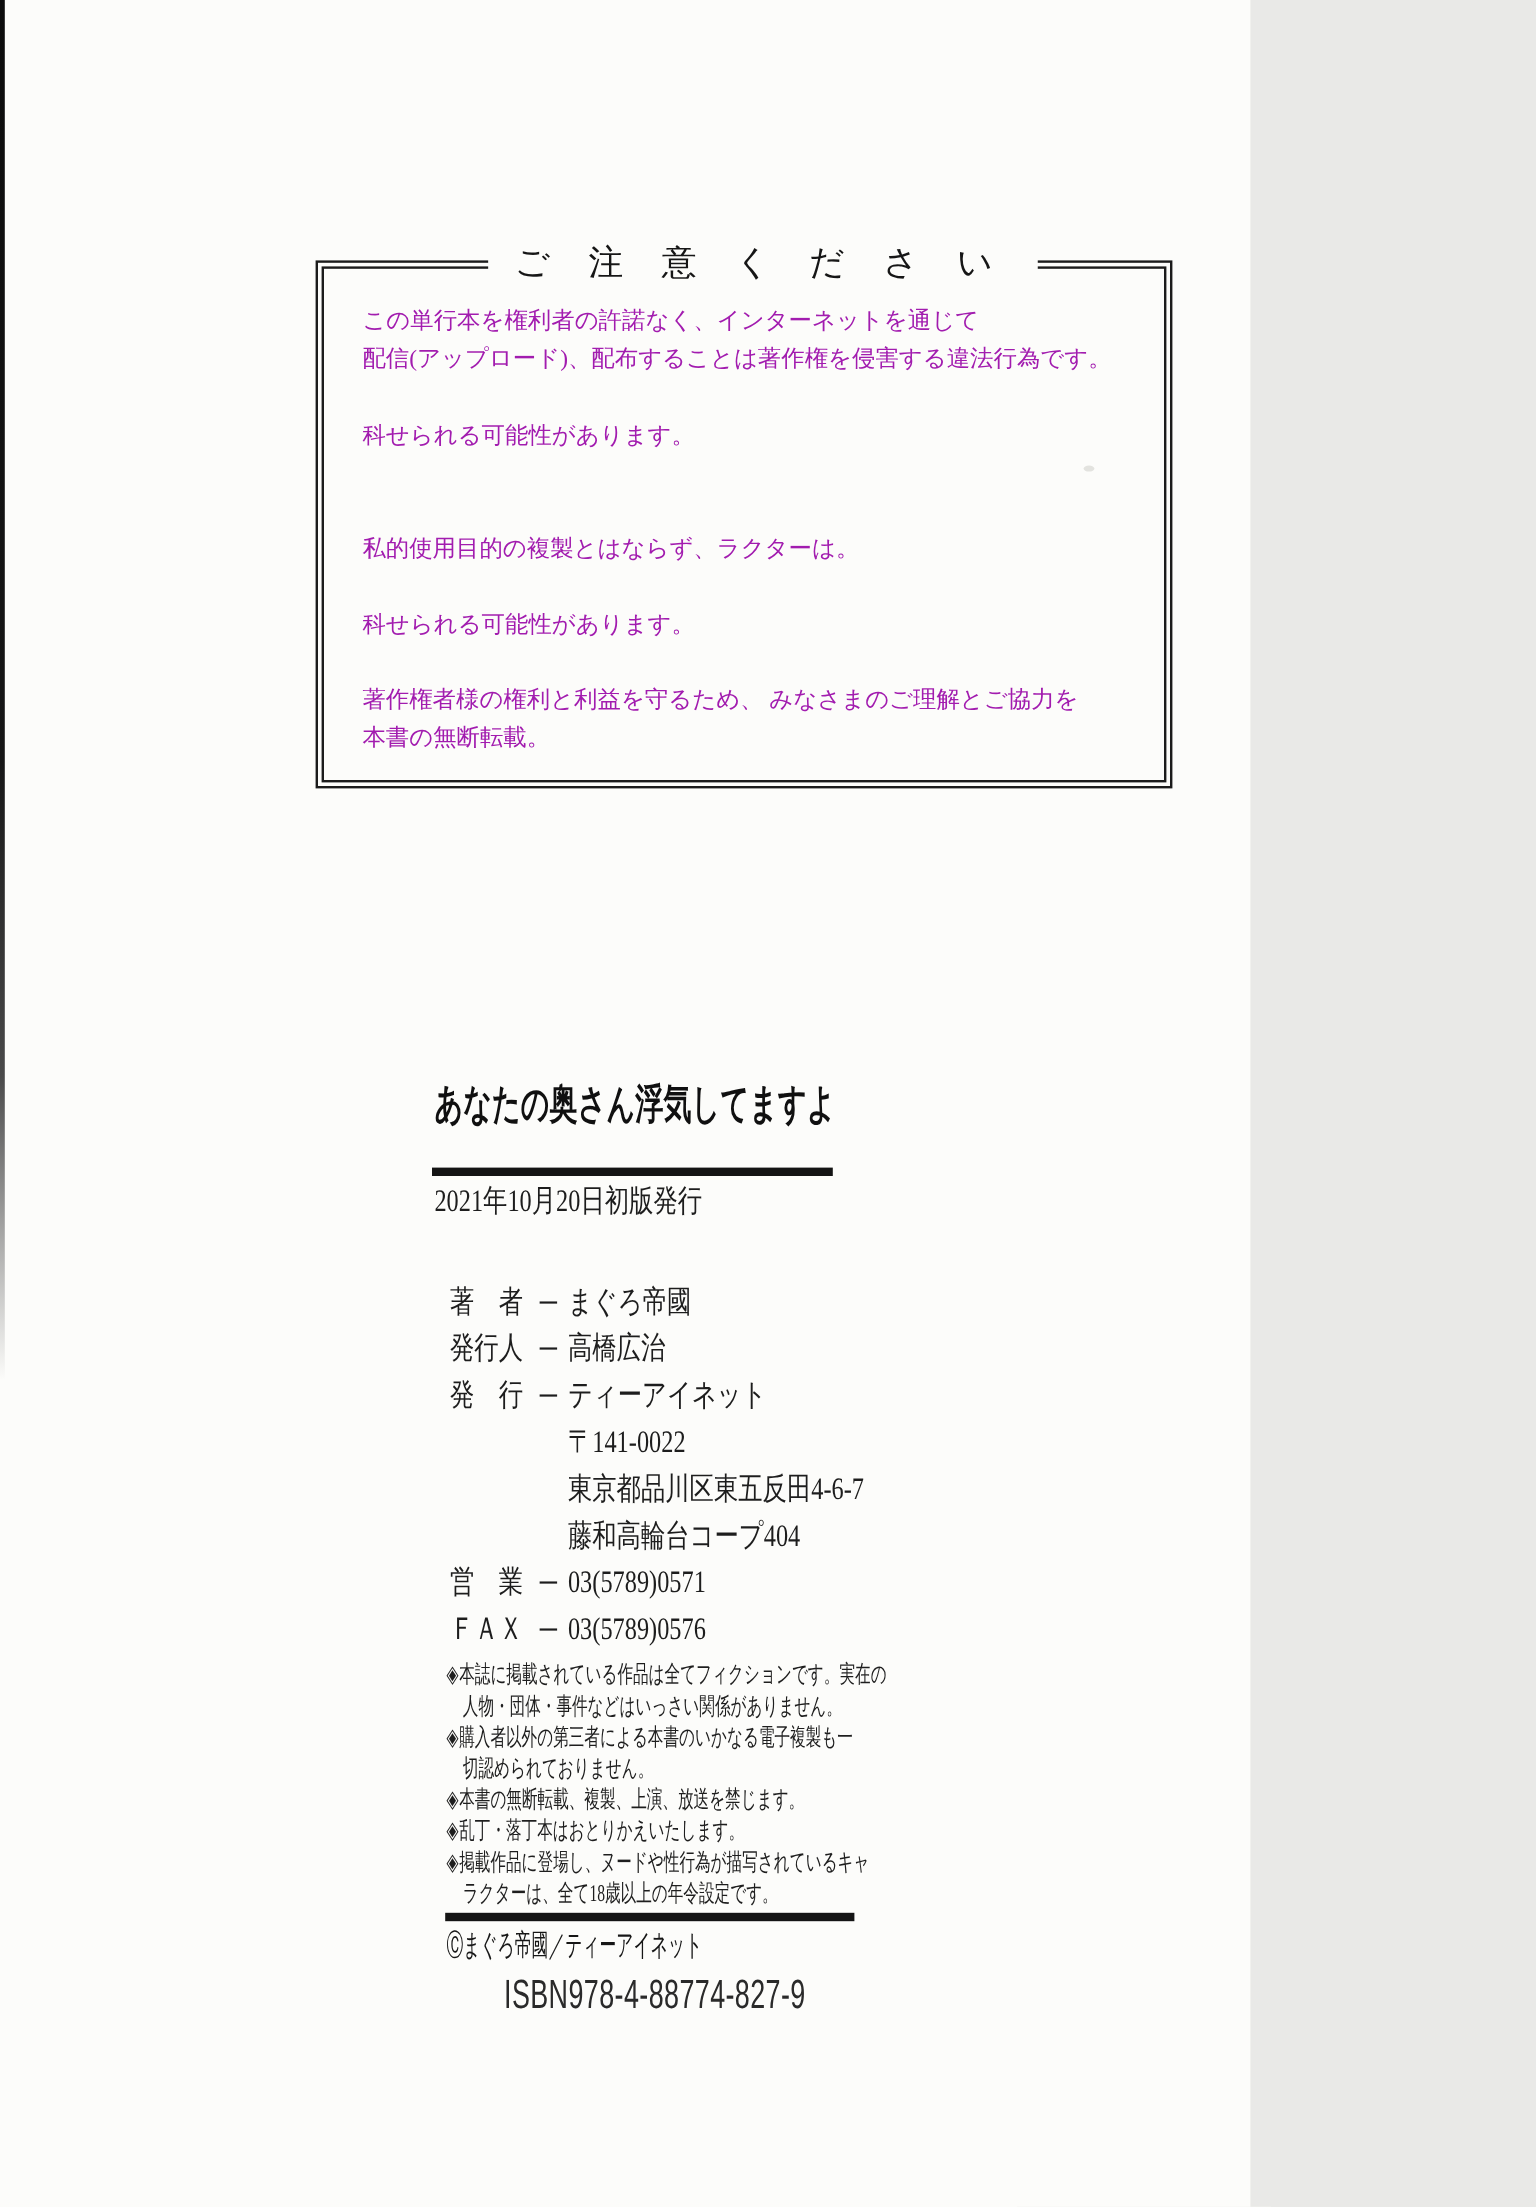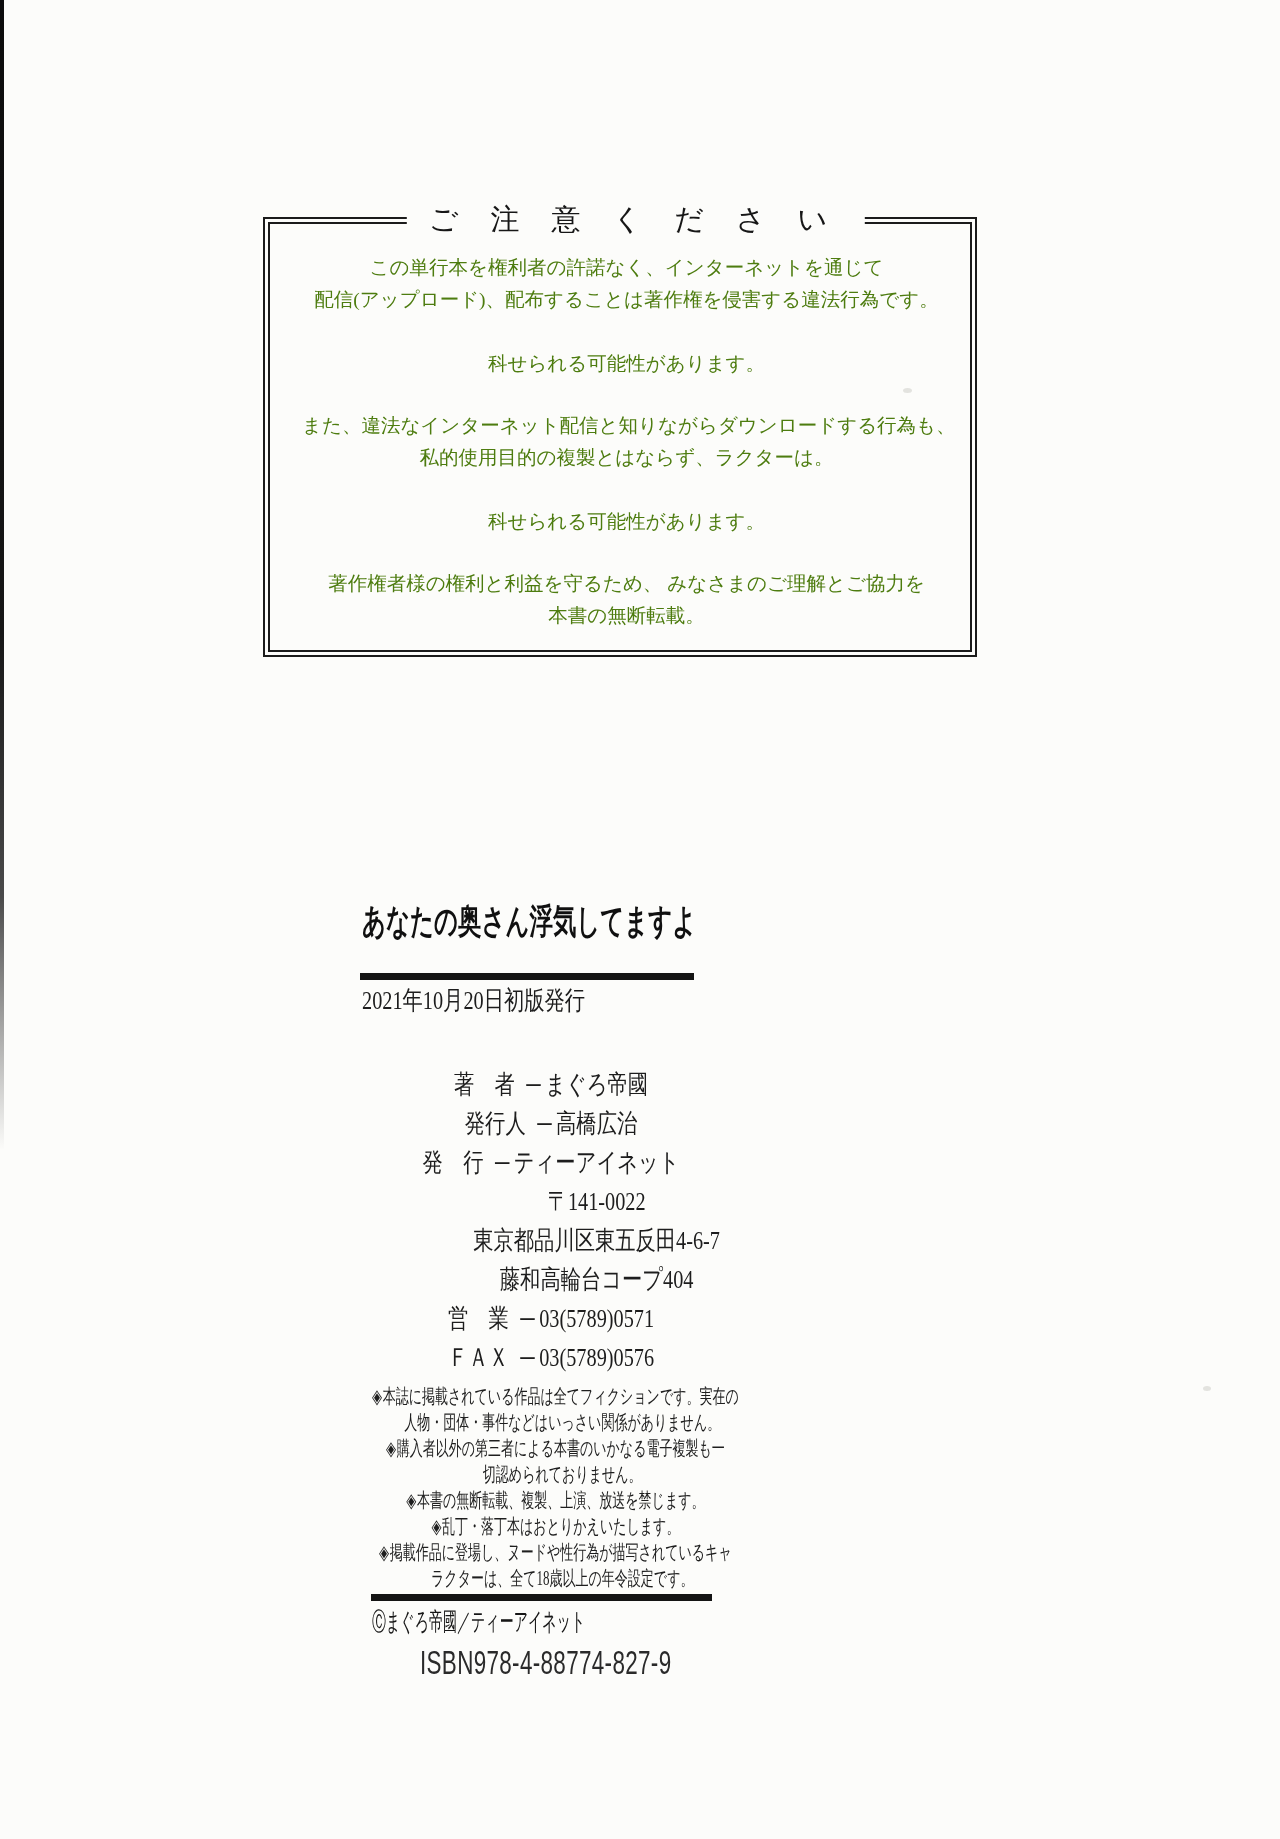--- a/index.html
+++ b/index.html
@@ -2,22 +2,22 @@
 <html><head>
 <meta charset="utf-8">
 <style>
   html,body{margin:0;padding:0;}
   body{
     width:1280px;height:1839px;
     background:#e9e9e7;
     font-family:"Liberation Serif","DejaVu Serif",serif;
   }
   .page{
-    position:relative;width:1280px;height:1839px;overflow:hidden;
-    background:#fcfcfa;color:#222;text-align:center;
+    position:relative;width:1042px;height:1839px;overflow:hidden;
+    background:#fcfcfa;color:#222;
   }
   
   .scan-edge{
     position:absolute;left:0;top:0;width:4px;height:1150px;
     background:linear-gradient(to bottom,#0c0c0c 0%,#161616 55%,#4a4a4a 78%,rgba(80,80,80,0) 100%);
   }
   .speck{position:absolute;border-radius:50%;background:#e3e3df;}
   .speck.a{left:903px;top:388px;width:9px;height:5px;}
   .speck.b{left:1203px;top:1386px;width:8px;height:5px;}
 
@@ -30,21 +30,21 @@
   .notice-title{
     position:absolute;top:-24px;left:50%;
     transform:translateX(calc(-50% + 16px));
     background:#fcfcfa;
     padding:0 6px 0 22px;
     font-size:29px;letter-spacing:32px;line-height:48px;
     white-space:nowrap;color:#161616;z-index:2;
   }
   .notice-content{
     position:absolute;left:37px;top:33px;right:24px;
-    font-size:19.5px;line-height:32px;color:#4d7c0f;z-index:1;
+    font-size:19.5px;line-height:32px;color:#a21caf;z-index:1;
   }
   .notice-content .np{margin:0 0 30px 0;}
   .notice-content .np:last-child{margin-bottom:12px;}
   .nline{white-space:nowrap;}
 
   
   .book-title{
     position:absolute;left:362px;top:899px;margin:0;
     font-family:"Liberation Sans","DejaVu Sans",sans-serif;
     font-weight:700;font-size:35px;line-height:44px;color:#101010;
@@ -101,21 +101,21 @@
     <div class="notice-inner"></div>
     <div class="notice-title">ご注意ください</div>
     <div class="notice-content">
       <p class="np">
         <span class="nline">この単行本を権利者の許諾なく、インターネットを通じて</span><br>
         <span class="nline">配信(アップロード)、配布することは著作権を侵害する違法行為です。</span><br>
         <br>
         <span class="nline">科せられる可能性があります。</span>
       </p>
       <p class="np">
-        <span class="nline">また、違法なインターネット配信と知りながらダウンロードする行為も、</span><br>
+        <br>
         <span class="nline">私的使用目的の複製とはならず、ラクターは。</span><br>
         <br>
         <span class="nline">科せられる可能性があります。</span>
       </p>
       <p class="np">
         <span class="nline">著作権者様の権利と利益を守るため、 みなさまのご理解とご協力を</span><br>
         <span class="nline">本書の無断転載。</span>
       </p>
     </div>
   </section>

